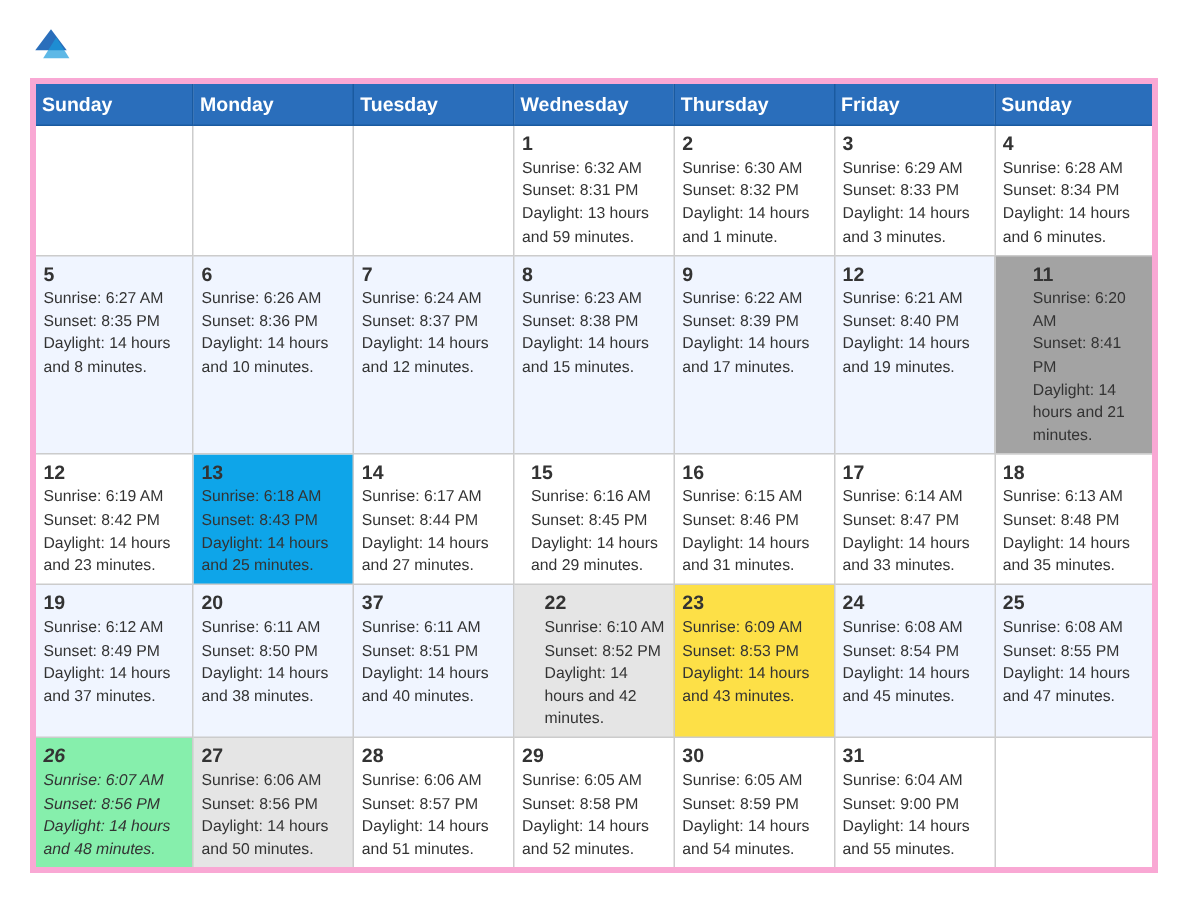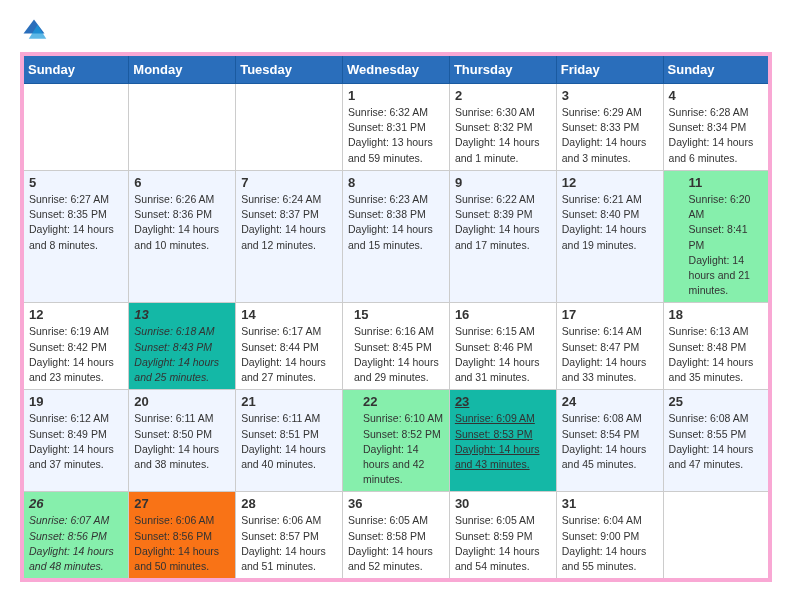--- a/index.html
+++ b/index.html
@@ -156,31 +156,31 @@
           <div class="day-info">Sunrise: 6:23 AM<br>Sunset: 8:38 PM<br>Daylight: 14 hours and 15 minutes.</div>
         </td>
         <td style="background: rgb(240, 245, 255);">
           <span class="day-number">9</span>
           <div class="day-info">Sunrise: 6:22 AM<br>Sunset: 8:39 PM<br>Daylight: 14 hours and 17 minutes.</div>
         </td>
         <td style="background: rgb(240, 245, 255);">
           <span class="day-number">12</span>
           <div class="day-info">Sunrise: 6:21 AM<br>Sunset: 8:40 PM<br>Daylight: 14 hours and 19 minutes.</div>
         </td>
-        <td style="background: #86efac; padding-left: 25px;">
+        <td style="background: #a3a3a3; padding-left: 25px;">
           <span class="day-number">11</span>
           <div class="day-info">Sunrise: 6:20 AM<br>Sunset: 8:41 PM<br>Daylight: 14 hours and 21 minutes.</div>
         </td>
       </tr>
       <tr>
         <td style="background: rgb(255, 255, 255);">
           <span class="day-number">12</span>
           <div class="day-info">Sunrise: 6:19 AM<br>Sunset: 8:42 PM<br>Daylight: 14 hours and 23 minutes.</div>
         </td>
-        <td style="background: #14b8a6; font-style: italic;">
+        <td style="background: #0ea5e9;">
           <span class="day-number">13</span>
           <div class="day-info">Sunrise: 6:18 AM<br>Sunset: 8:43 PM<br>Daylight: 14 hours and 25 minutes.</div>
         </td>
         <td style="background: rgb(255, 255, 255);">
           <span class="day-number">14</span>
           <div class="day-info">Sunrise: 6:17 AM<br>Sunset: 8:44 PM<br>Daylight: 14 hours and 27 minutes.</div>
         </td>
         <td style="background: rgb(255, 255, 255); padding-left: 11px;">
           <span class="day-number">15</span>
           <div class="day-info">Sunrise: 6:16 AM<br>Sunset: 8:45 PM<br>Daylight: 14 hours and 29 minutes.</div>
@@ -201,55 +201,55 @@
       <tr>
         <td style="background: rgb(240, 245, 255);">
           <span class="day-number">19</span>
           <div class="day-info">Sunrise: 6:12 AM<br>Sunset: 8:49 PM<br>Daylight: 14 hours and 37 minutes.</div>
         </td>
         <td style="background: rgb(240, 245, 255);">
           <span class="day-number">20</span>
           <div class="day-info">Sunrise: 6:11 AM<br>Sunset: 8:50 PM<br>Daylight: 14 hours and 38 minutes.</div>
         </td>
         <td style="background: rgb(240, 245, 255);">
-          <span class="day-number">21</span>
+          <span class="day-number">37</span>
           <div class="day-info">Sunrise: 6:11 AM<br>Sunset: 8:51 PM<br>Daylight: 14 hours and 40 minutes.</div>
         </td>
-        <td style="background: #86efac; padding-left: 20px;">
+        <td style="background: #e5e5e5; padding-left: 20px;">
           <span class="day-number">22</span>
           <div class="day-info">Sunrise: 6:10 AM<br>Sunset: 8:52 PM<br>Daylight: 14 hours and 42 minutes.</div>
         </td>
-        <td style="background: #14b8a6; text-decoration: underline;">
+        <td style="background: #fde047;">
           <span class="day-number">23</span>
           <div class="day-info">Sunrise: 6:09 AM<br>Sunset: 8:53 PM<br>Daylight: 14 hours and 43 minutes.</div>
         </td>
         <td style="background: rgb(240, 245, 255);">
           <span class="day-number">24</span>
           <div class="day-info">Sunrise: 6:08 AM<br>Sunset: 8:54 PM<br>Daylight: 14 hours and 45 minutes.</div>
         </td>
         <td style="background: rgb(240, 245, 255);">
           <span class="day-number">25</span>
           <div class="day-info">Sunrise: 6:08 AM<br>Sunset: 8:55 PM<br>Daylight: 14 hours and 47 minutes.</div>
         </td>
       </tr>
       <tr>
         <td style="background: #86efac; font-style: italic;">
           <span class="day-number">26</span>
           <div class="day-info">Sunrise: 6:07 AM<br>Sunset: 8:56 PM<br>Daylight: 14 hours and 48 minutes.</div>
         </td>
-        <td style="background: #f97316; margin-top: 40px;">
+        <td style="background: #e5e5e5; margin-top: 40px;">
           <span class="day-number">27</span>
           <div class="day-info">Sunrise: 6:06 AM<br>Sunset: 8:56 PM<br>Daylight: 14 hours and 50 minutes.</div>
         </td>
         <td style="background: rgb(255, 255, 255); margin-top: 48px;">
           <span class="day-number">28</span>
           <div class="day-info">Sunrise: 6:06 AM<br>Sunset: 8:57 PM<br>Daylight: 14 hours and 51 minutes.</div>
         </td>
         <td style="background: rgb(255, 255, 255);">
-          <span class="day-number">36</span>
+          <span class="day-number">29</span>
           <div class="day-info">Sunrise: 6:05 AM<br>Sunset: 8:58 PM<br>Daylight: 14 hours and 52 minutes.</div>
         </td>
         <td style="background: rgb(255, 255, 255);">
           <span class="day-number">30</span>
           <div class="day-info">Sunrise: 6:05 AM<br>Sunset: 8:59 PM<br>Daylight: 14 hours and 54 minutes.</div>
         </td>
         <td style="background: rgb(255, 255, 255);">
           <span class="day-number">31</span>
           <div class="day-info">Sunrise: 6:04 AM<br>Sunset: 9:00 PM<br>Daylight: 14 hours and 55 minutes.</div>
         </td>

